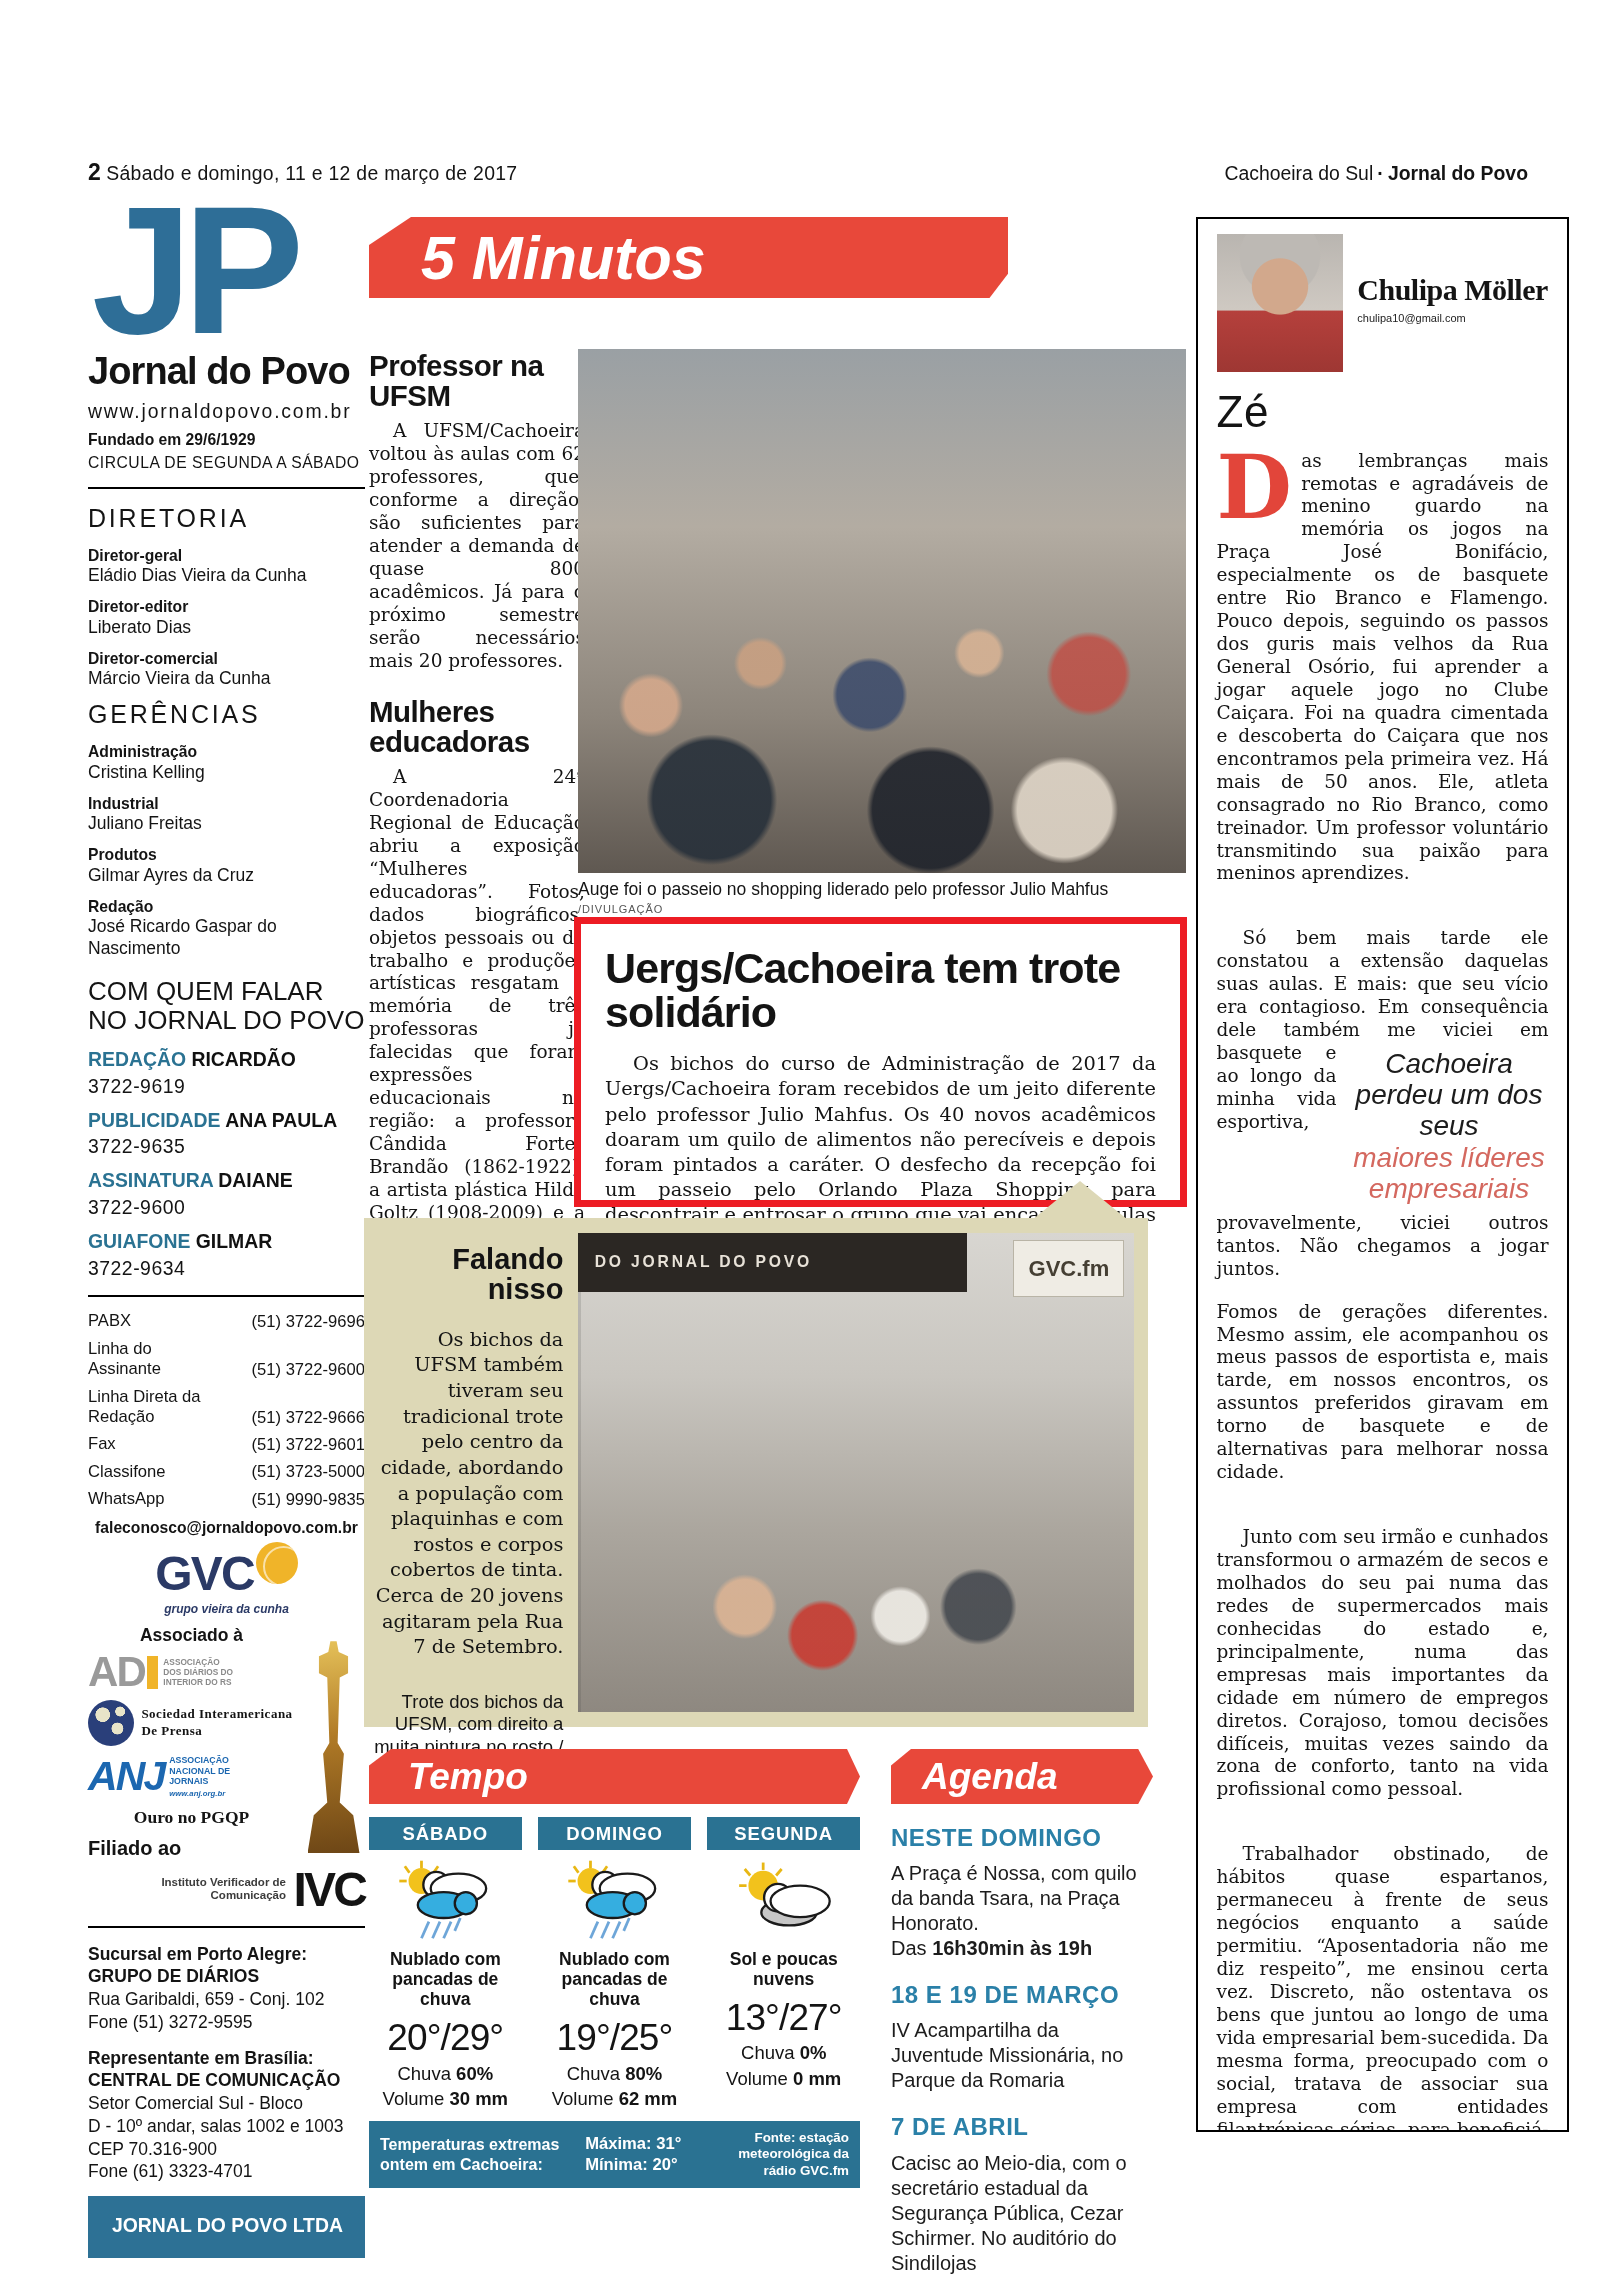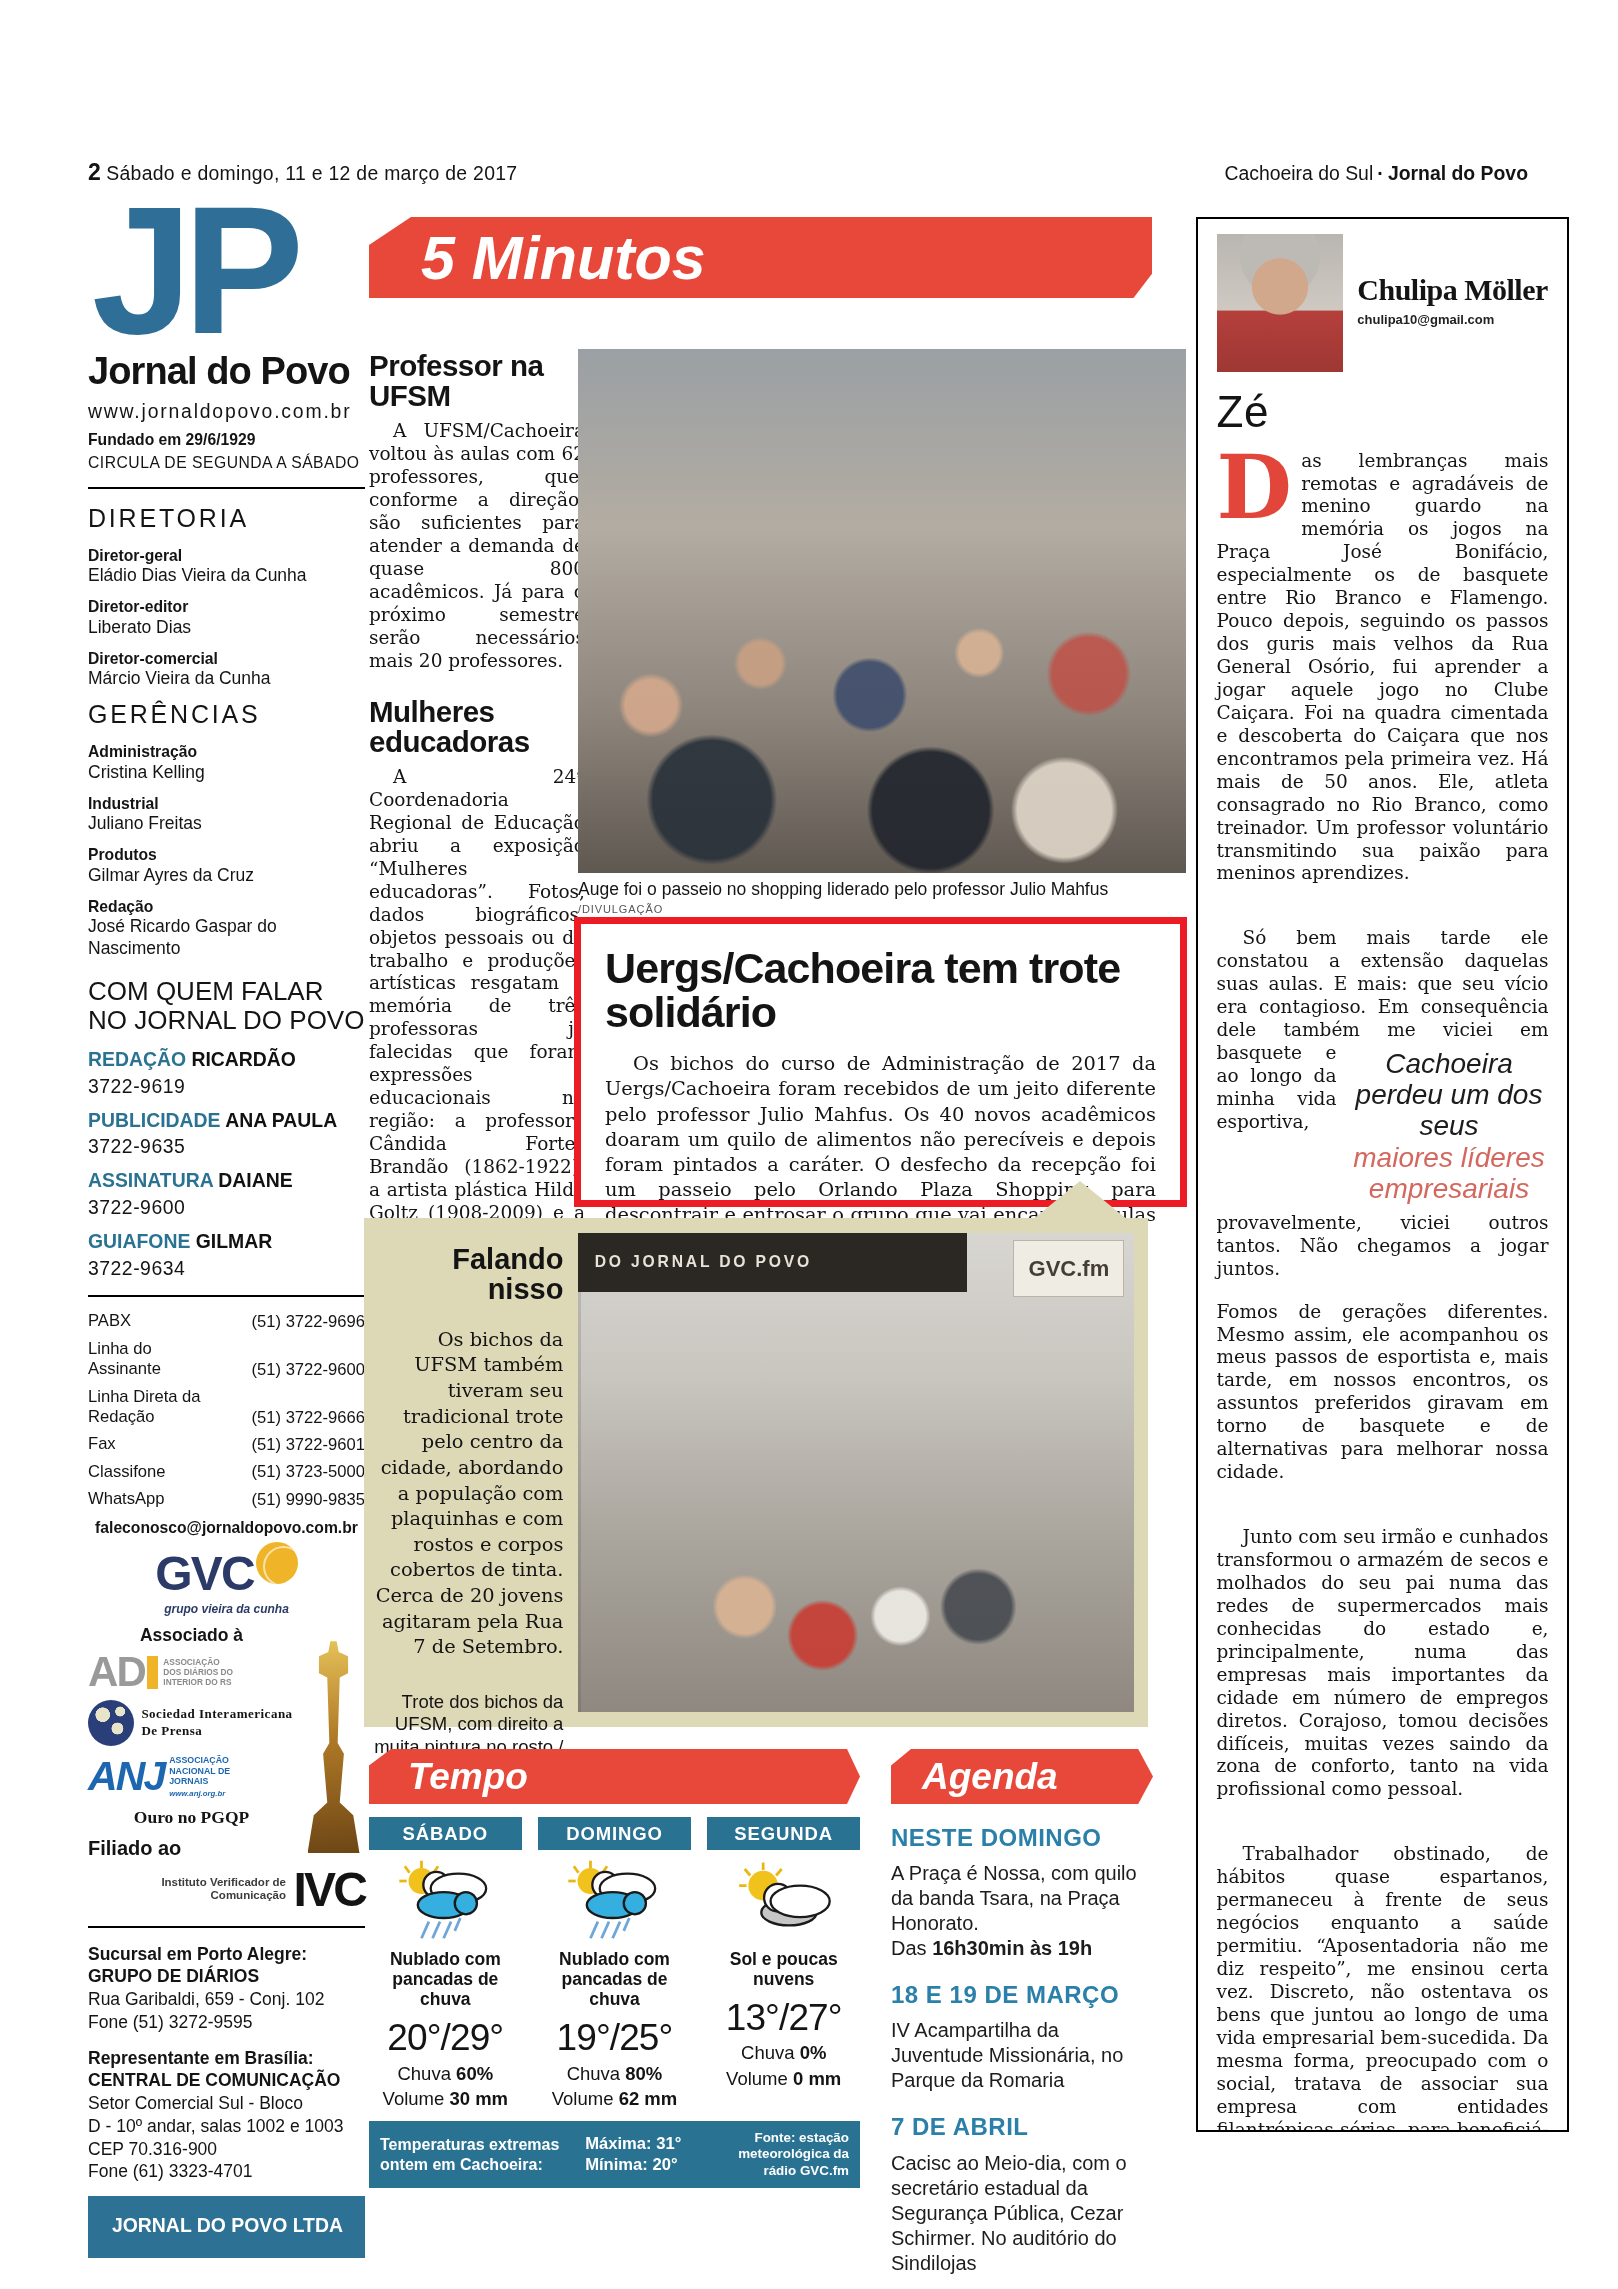--- a/index.html
+++ b/index.html
@@ -76,21 +76,21 @@
   .ivc-letters{font-weight:800;font-size:48px;letter-spacing:-2.8px;line-height:.9;}
   .addr{font-size:17.5px;line-height:1.3;margin-bottom:13px;}
   .addr .b{font-weight:800;display:block;}
   .addr span{display:block;}
   .company-box{background:#2d7195;color:#fff;padding:14.8px 0 14.8px 24px;margin-top:5.5px;}
   .company-box .c1{font-weight:800;font-size:19.4px;display:block;margin-bottom:3.7px;}
   .company-box span{display:block;font-weight:700;font-size:16.6px;line-height:1.45;}
   
   .main{position:absolute;left:369px;top:217px;width:818px;height:1947px;}
   .banner{background:var(--red);color:#fff;font-style:italic;font-weight:800;display:flex;align-items:center;}
-  .banner5{position:absolute;left:0;top:0;width:783px;height:81px;font-size:61px;padding-left:52px;
+  .banner5{position:absolute;left:0;top:0;width:639px;height:81px;font-size:61px;padding-left:52px;
      clip-path:polygon(42px 0,100% 0,100% 70%,calc(100% - 18.5px) 100%,0 100%,0 28px);}
   .articles{position:absolute;left:0;top:134px;width:216px;}
   .art-title{font-weight:800;font-size:29.5px;line-height:1.02;letter-spacing:-0.5px;margin-bottom:9.2px;}
   .art-body{font-family:"DejaVu Serif",serif;font-size:18.5px;line-height:1.24;text-align:justify;}
   .art-body.first{ text-indent:24px;}
   .mt26{margin-top:24px;}
   .photo1{position:absolute;left:209px;top:132px;width:608px;height:524px;
      background:
        radial-gradient(circle at 12% 68%,rgba(216,170,140,.85) 0 4%,transparent 5%),
        radial-gradient(circle at 30% 60%,rgba(200,160,130,.9) 0 4%,transparent 5%),
@@ -153,21 +153,21 @@
   
   .colbox{position:absolute;left:1196px;top:217px;width:373px;height:1915px;border:2.8px solid #000;padding:14.8px 18.5px;overflow:hidden;}
   .col-head{display:flex;gap:14.8px;}
   .headshot{width:126px;height:138px;flex:0 0 126px;
      background:
        radial-gradient(circle at 50% 38%,#d2a88c 0 26%,transparent 27%),
        radial-gradient(circle at 50% 16%,#bdb9b4 0 30%,transparent 31%),
        linear-gradient(180deg,#b9b5b0 0%,#cfc9c2 55%,#b5403c 56%,#9e3733 100%);}
   .author{margin-top:41px;}
   .author-name{font-family:"Liberation Serif",serif;font-weight:700;font-size:30px;line-height:1.0;letter-spacing:-0.5px;}
-  .author-email{font-weight:700;font-size:13px;margin-top:7.4px;color:#222;}
+  .author-email{font-weight:400;font-size:11px;margin-top:7.4px;color:#222;}
   .col-ze{font-weight:300;font-size:44px;margin:14.8px 0 13px;letter-spacing:0.5px;}
   .col-body p{font-family:"DejaVu Serif",serif;font-size:18.5px;line-height:1.24;text-align:justify;margin-bottom:20px;}
   .col-body p.ind{text-indent:26px;margin-top:42px;}
   .dropcap{float:left;font-family:"DejaVu Serif",serif;font-weight:700;font-size:87px;line-height:.72;color:#e2453a;padding:7.4px 9.2px 0 0;}
   .pullquote{float:right;width:199px;margin:5.5px 0 7.4px 13px;text-align:center;
      font-style:italic;font-weight:300;font-size:28px;line-height:1.12;font-family:"Liberation Sans",sans-serif;text-indent:0;}
   .pq-dark{color:#1c1c1c;display:block;}
   .pq-red{color:#d4685f;display:block;}
 </style>
 </head>

